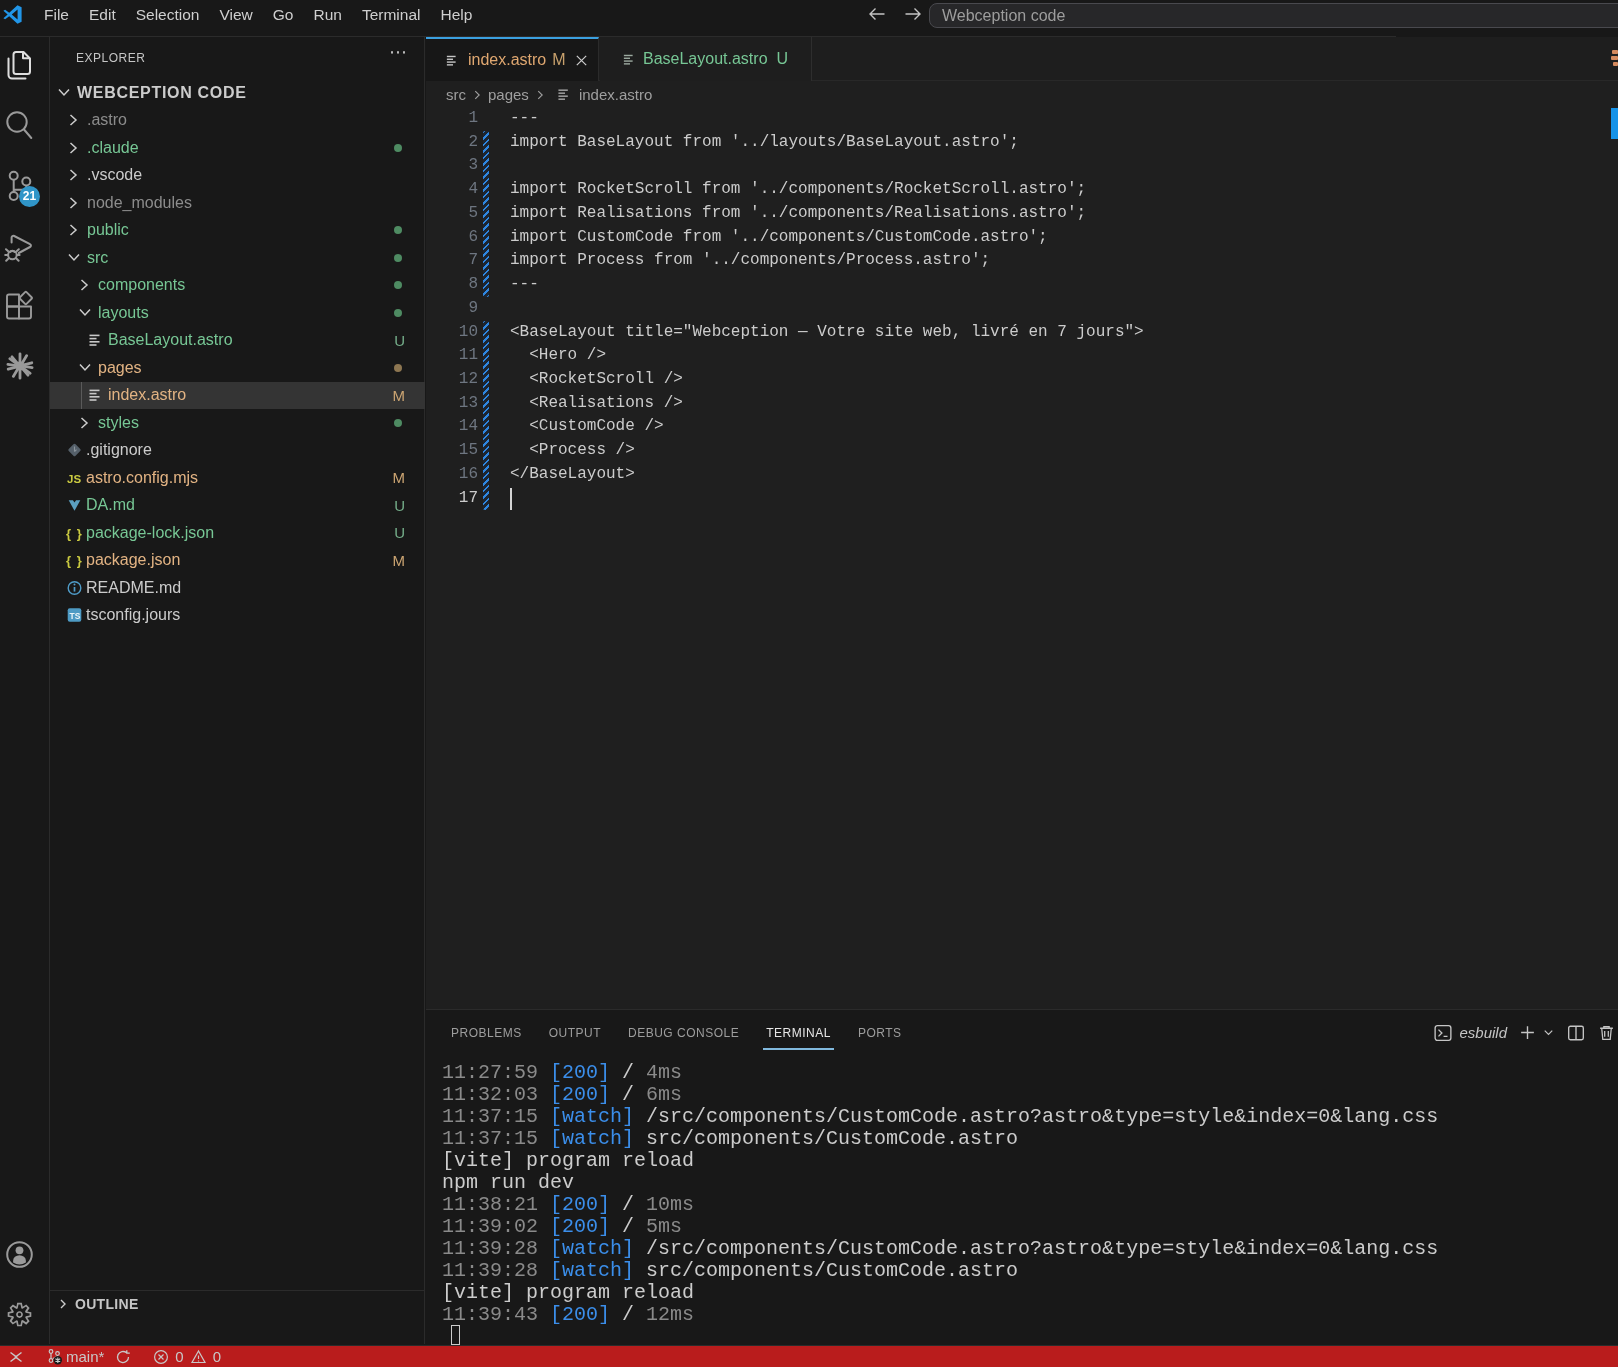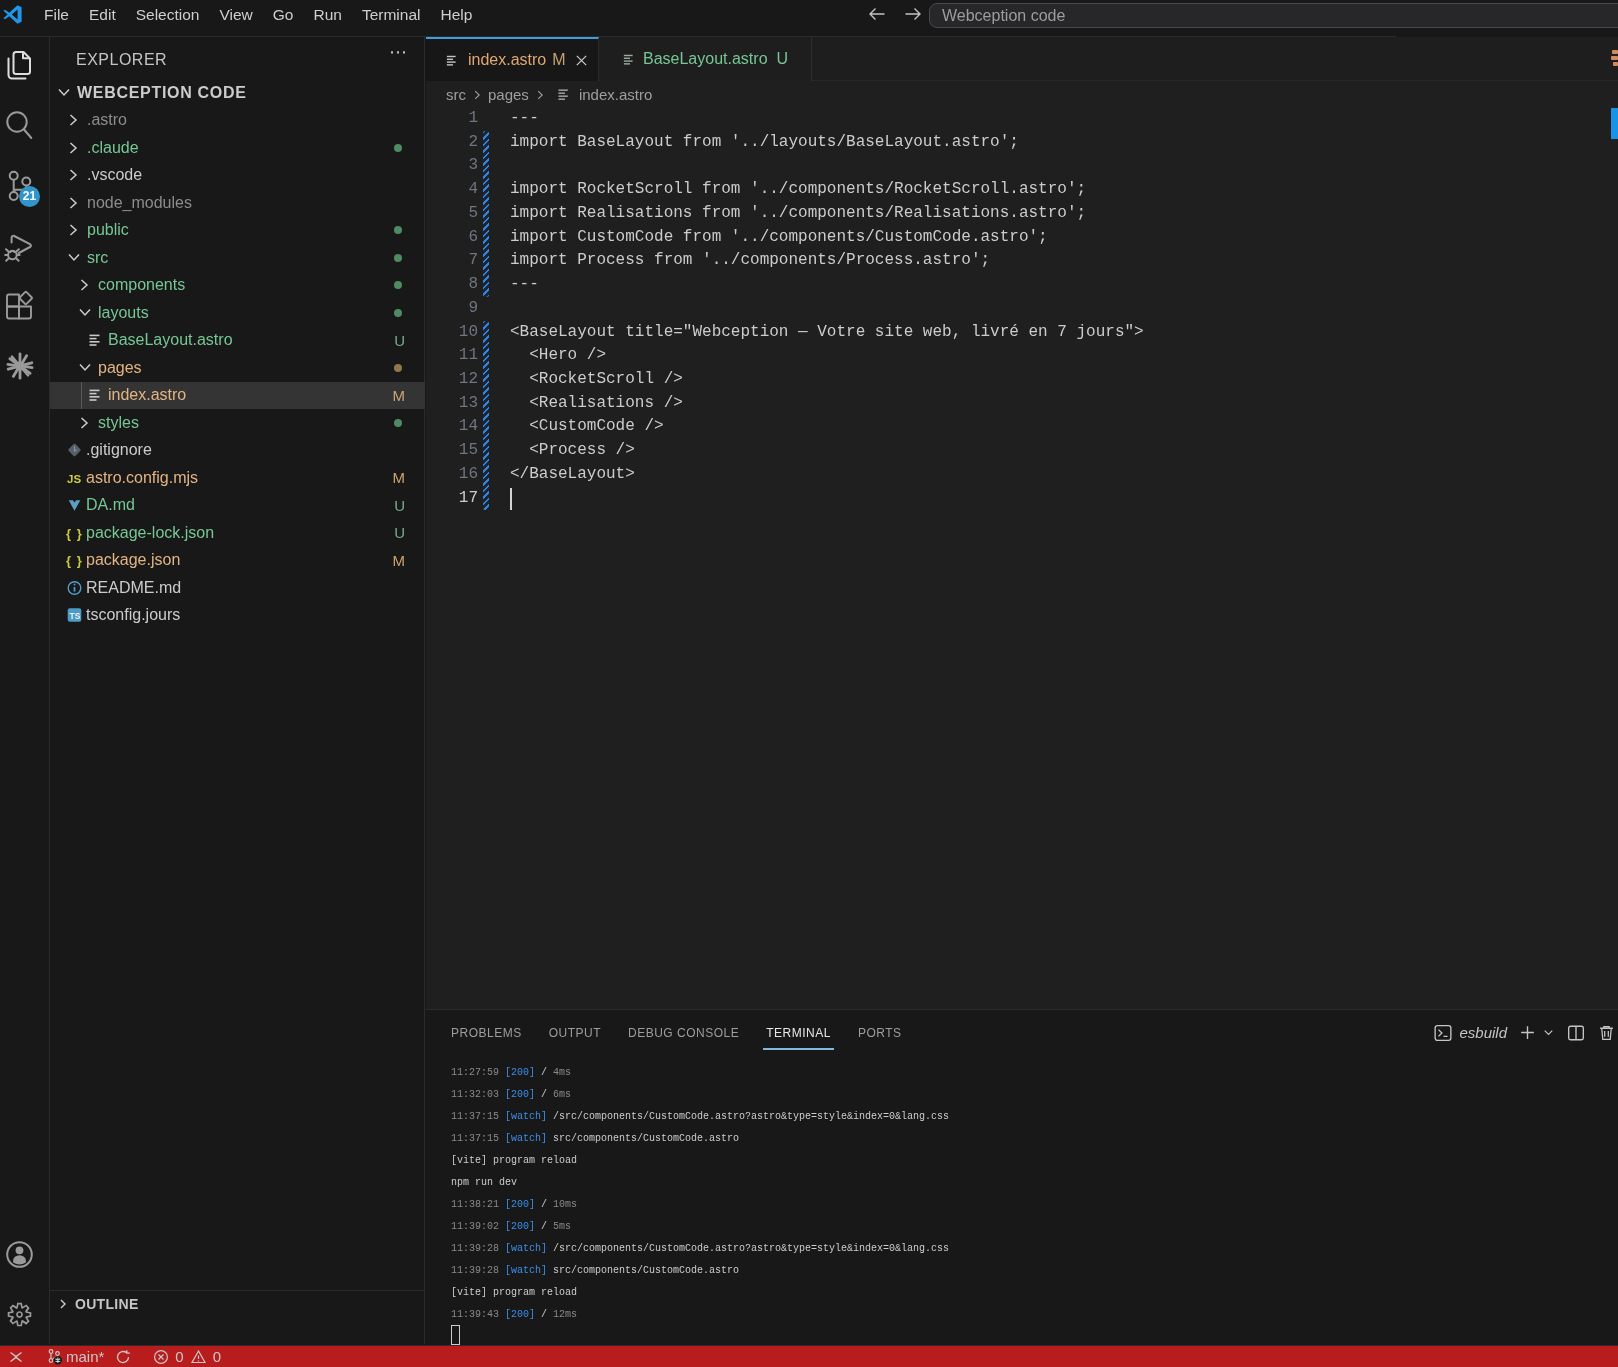--- a/index.html
+++ b/index.html
@@ -26,21 +26,21 @@
   #activitybar { left:0; top:37px; width:50px; height:1307px; background:#181818; border-right:1px solid #2b2b2b; }
   #scm-badge {
     position:absolute; left:19px; top:148.5px; width:21px; height:21px; border-radius:11px;
     background:#3095c8; color:#ffffff; font-size:12px; font-weight:bold;
     text-align:center; line-height:21px;
   }
 
   
   #sidebar { left:50px; top:37px; width:375px; height:1307px; background:#181818; border-right:1px solid #2b2b2b; }
   #sb-head { position:absolute; left:0; top:0; width:100%; height:42px; }
-  #sb-head .title { position:absolute; left:26px; top:14px; font-size:16px; color:#c5c5c5; letter-spacing:0.5px; }
+  #sb-head .title { position:absolute; left:26px; top:14px; font-size:12px; color:#c5c5c5; letter-spacing:0.5px; }
   #sb-head .dots { position:absolute; right:16px; top:4px; font-size:18px; letter-spacing:1px; color:#c5c5c5; }
   .row { position:absolute; left:0; width:375px; height:27.5px; display:flex; align-items:center; font-size:16px; }
   .row .chev { width:16px; height:16px; flex:none; color:#cccccc; margin-right:5px; }
   .row .ficon { width:17px; height:16px; flex:none; margin-right:3px; }
   .row .name { white-space:nowrap; }
   .row .badge { position:absolute; right:20px; font-size:15px; }
   .dot { position:absolute; right:23px; width:8px; height:8px; border-radius:50%; }
   .g { color:#77c795; } .m { color:#e2b383; } .badge.g { color:#74ad89; } .badge.m { color:#cba472; } .dim { color:#8c8c8c; } .n { color:#cccccc; }
   #sel-row { position:absolute; left:0; top:302.5px; width:375px; height:27.5px; background:#343434; }
   #indent-guide { position:absolute; left:30.5px; top:302.5px; width:1px; height:27.5px; background:#5a5a5a; }
@@ -65,21 +65,21 @@
   #orangeic { position:absolute; right:0; top:13px; width:7px; height:18px; }
   #orangeic div { position:absolute; right:0; height:3.5px; background:#d58a5e; border-radius:1px; }
 
   
   #panel { left:426px; top:1009px; width:1192px; height:336px; background:#181818; border-top:1px solid #2b2b2b; }
   #ptabs { position:absolute; left:25px; top:0; height:45px; display:flex; align-items:center; font-size:12px; color:#9d9d9d; letter-spacing:0.5px; }
   #ptabs .pt { margin-right:27px; }
   #ptabs .pt.on { color:#e7e7e7; position:relative; }
   #ptabs .pt.on:after { content:""; position:absolute; left:-3px; right:-3px; bottom:-10px; height:2px; background:#81b9dd; }
   #pacts { position:absolute; right:3px; top:0; height:45px; display:flex; align-items:center; color:#c5c5c5;font-style:italic; }
-  #term { position:absolute; left:25px; top:52px; font-family:"Liberation Mono", monospace; font-size:10px; line-height:22px; white-space:pre; color:#cccccc; }
+  #term { position:absolute; left:16px; top:52px; font-family:"Liberation Mono", monospace; font-size:20px; line-height:22px; white-space:pre; color:#cccccc; }
   #term .t { color:#8a8a8a; } #term .b { color:#3b8eea; }
   #tcursor { position:absolute; left:25px; top:315px; width:9px; height:20px; border:1px solid #cccccc; }
 
   
   #statusbar { left:0; top:1345px; width:1618px; height:22px; background:#b91c1c; border-top:1px solid #2b2b2b; display:flex; align-items:center; font-size:15px; color:#c8c8c8; }
   #statusbar svg { color:#c8c8c8; }
 </style>
 </head>
 <body>
 <div id="app">

